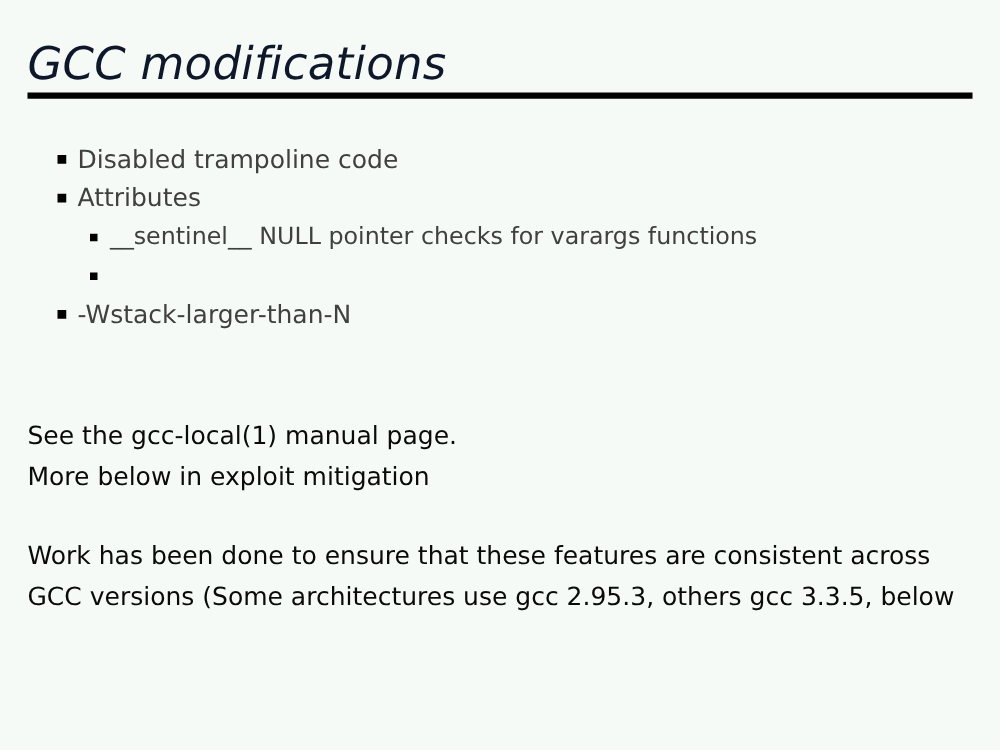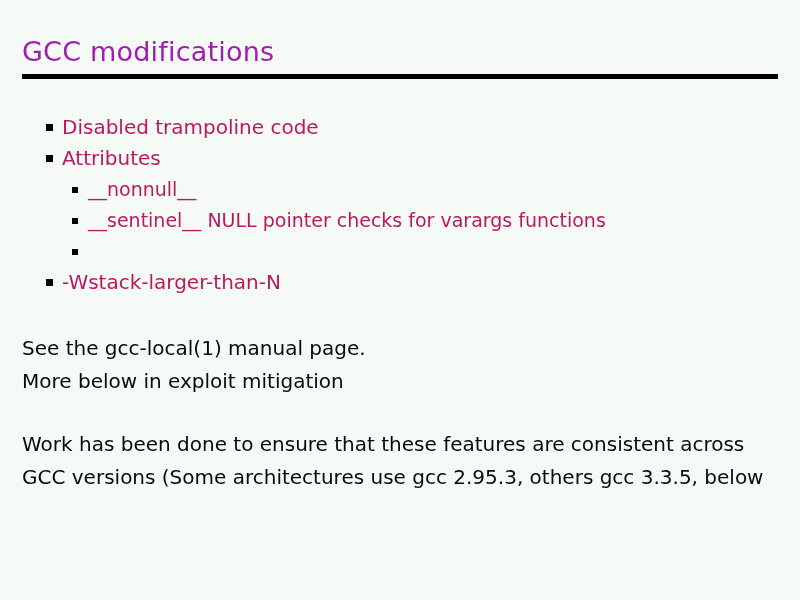--- a/index.html
+++ b/index.html
@@ -21,25 +21,26 @@
     width: 800px;
     height: 600px;
     box-sizing: border-box;
   }
 
   
   .slide-title {
     position: absolute;
     left: 22px;
     top: 36px;
-    font-size: 27px;
+    font-size: 36px;
     line-height: 32px;
     letter-spacing: 0.2px;
     white-space: nowrap;
-    color: #a21caf;
+    color: #0f172a;
+    font-style: italic;
   }
 
   .title-rule {
     position: absolute;
     left: 22px;
     top: 74px;
     width: 756px;
     height: 5px;
     background: #000000;
   }
@@ -76,21 +77,21 @@
     left: 72px;
     width: 6px;
     height: 6px;
     top: 13px;
   }
 
   .bullet-text {
     display: inline-block;
     font-size: 20px;
     line-height: 31px;
-    color: #be185d;
+    color: #404040;
   }
   .lvl2 .bullet-text {
     font-size: 19px;
   }
 
   
   .body-block {
     position: absolute;
     left: 22px;
     width: 740px;
@@ -123,24 +124,20 @@
     <div class="bullet-row lvl1">
       <span class="bullet-marker"></span>
       <span class="bullet-text">Disabled trampoline code</span>
     </div>
 
     <div class="bullet-row lvl1">
       <span class="bullet-marker"></span>
       <span class="bullet-text">Attributes</span>
     </div>
 
-    <div class="bullet-row lvl2">
-      <span class="bullet-marker"></span>
-      <span class="bullet-text">__nonnull__</span>
-    </div>
 
     <div class="bullet-row lvl2">
       <span class="bullet-marker"></span>
       <span class="bullet-text">__sentinel__ NULL pointer checks for varargs functions</span>
     </div>
 
     <div class="bullet-row lvl2">
       <span class="bullet-marker"></span>
     </div>
 

